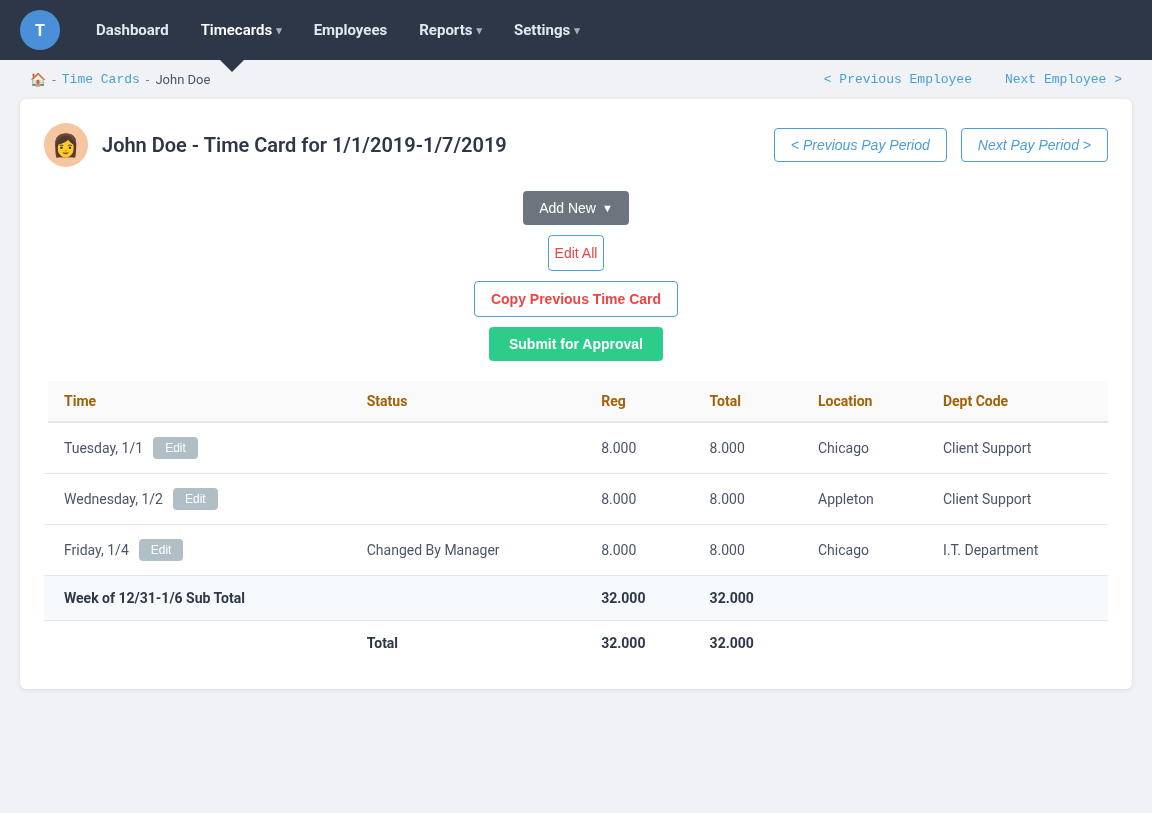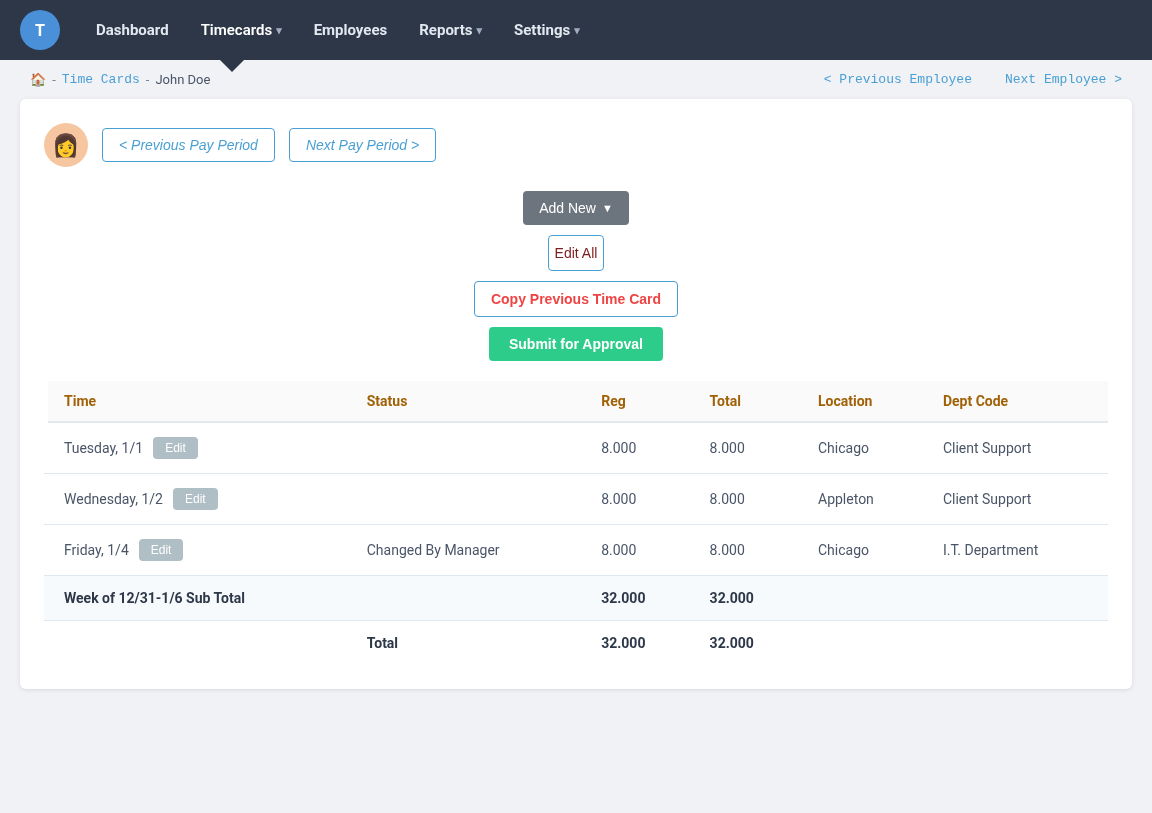--- a/index.html
+++ b/index.html
@@ -106,21 +106,21 @@
       color: white;
       border: none;
       padding: 9px 16px;
       border-radius: 4px;
       font-size: 14px;
       cursor: pointer;
       display: flex; align-items: center; gap: 6px;
     }
     .btn-edit-all {
       background: white;
-      color: #7f1d1d;
+      color: #ef4444;
       border: 1.5px solid #4a9fd4;
       padding: 9px 6px;
       border-radius: 4px;
       font-size: 14px;
       cursor: pointer;
     }
     .btn-copy {
       background: white;
       color: #ef4444;
       border: 1.5px solid #4a9fd4;
@@ -246,20 +246,21 @@
     <a class="breadcrumb-link">Next Employee &gt;</a>
   </div>
 </div>
 
 <div class="main-card">
 
   <div class="card-header">
     <div class="avatar">
       <span>👩</span>
     </div>
+    <h2 class="card-title">John Doe - Time Card for 1/1/2019-1/7/2019</h2>
     <button class="pay-period-btn">&lt; Previous Pay Period</button>
     <button class="pay-period-btn">Next Pay Period &gt;</button>
   </div>
 
   <div class="action-bar">
     <button class="btn-add-new">
       <span>Add New</span>
       <span class="dropdown-arrow">▼</span>
     </button>
     <button class="btn-edit-all">Edit All</button>

